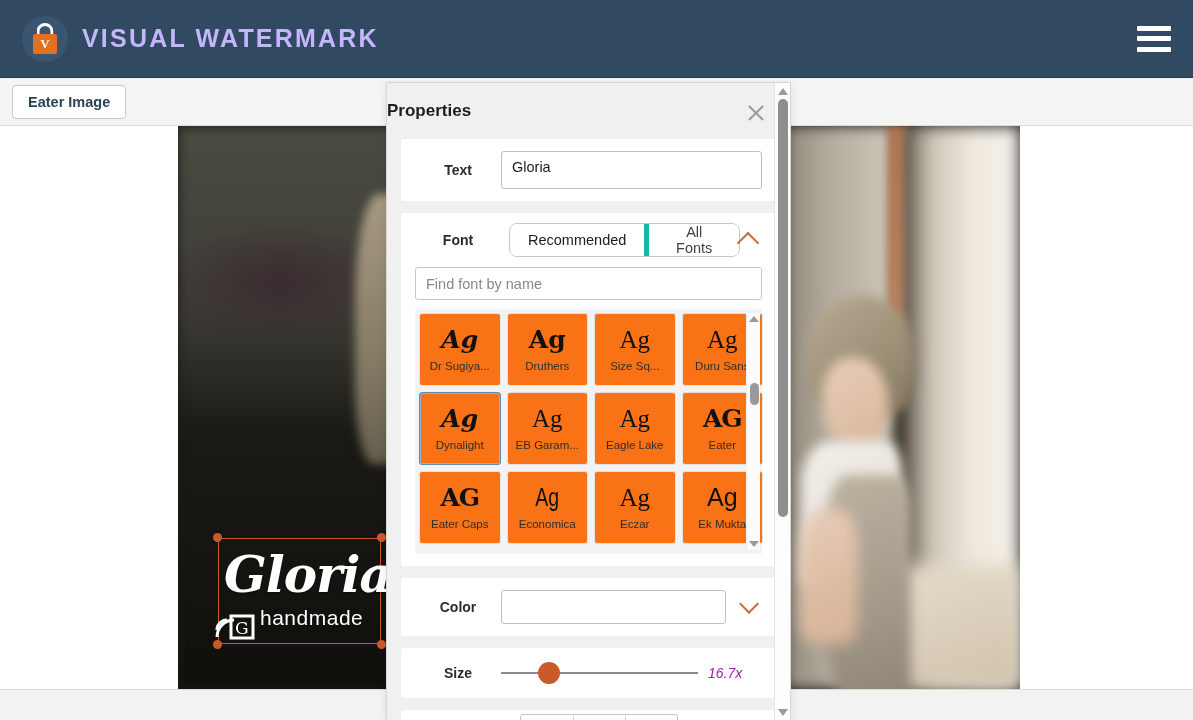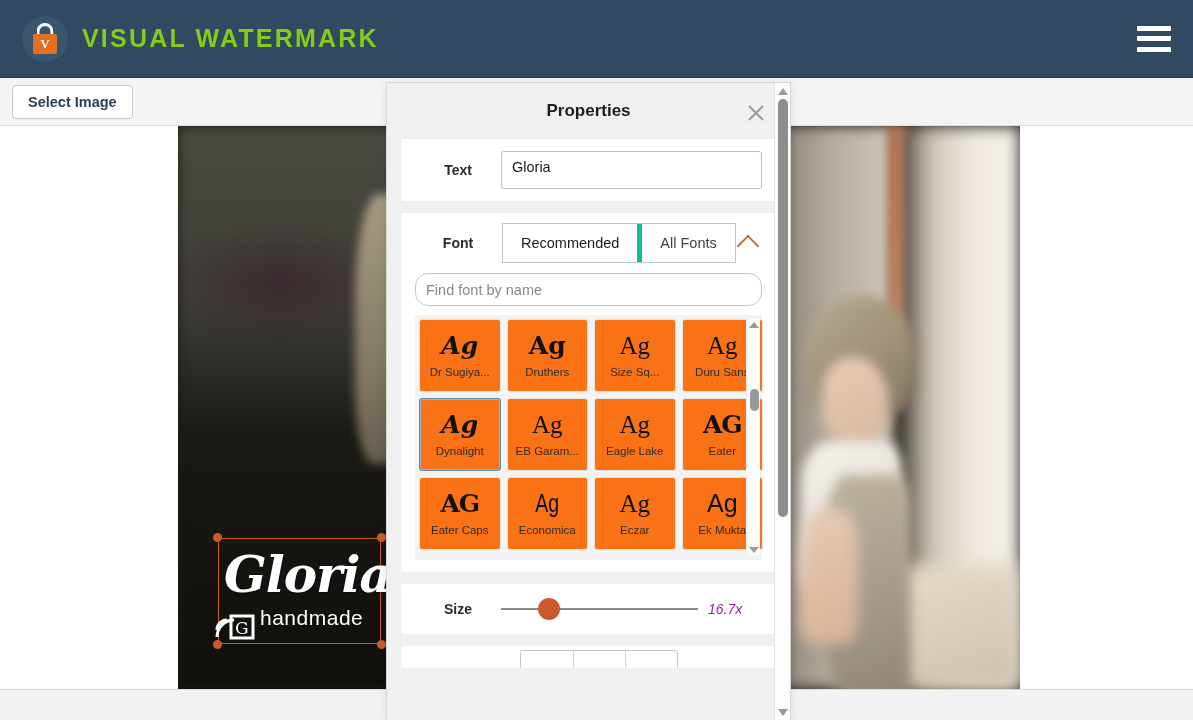--- a/index.html
+++ b/index.html
@@ -45,21 +45,21 @@
     top: 18px; left: 50%; transform: translateX(-50%);
     width: 24px; height: 20px;
     background: #e2701f;
     border-radius: 2px;
     color: #fff;
     font-size: 13px; font-weight: bold;
     line-height: 20px; text-align: center;
     font-family: "Liberation Serif", serif;
   }
   .brand-title {
-    color: #84cc16;
+    color: #c4b5fd;
     font-size: 25px;
     font-weight: bold;
     letter-spacing: 2.2px;
   }
   .hamburger {
     margin-left: auto;
     width: 34px; height: 26px;
     display: flex; flex-direction: column; justify-content: space-between;
     cursor: pointer;
   }
@@ -242,21 +242,21 @@
     width: 405px; height: 638px;
     background: #f0f0f0;
     border: 1px solid #d7d7d7;
     border-bottom: none;
     box-shadow: 0 2px 8px rgba(0,0,0,.10);
     overflow: hidden;
   }
   .panel-head {
     position: relative;
     height: 56px;
-    display: flex; align-items: center; justify-content: center;
+    display: flex; align-items: center; justify-content: flex-start;
   }
   .panel-title {
     font-size: 17px; font-weight: bold; color: #1d1d1d;
   }
   .panel-close {
     position: absolute; right: 24px; top: 20px;
     width: 20px; height: 20px;
     cursor: pointer;
   }
   .panel-close::before, .panel-close::after {
@@ -301,24 +301,24 @@
   .font-card {
     background: #ffffff;
     border-radius: 3px;
     margin-bottom: 12px;
     padding: 10px 14px 12px;
   }
   .font-head { display: flex; align-items: center; }
   .seg {
     display: flex;
     border: 1px solid #c6c6c6;
-    border-radius: 0;
-    overflow: hidden;
-    height: 40px;
-    margin-left: 1px;
+    border-radius: 8px;
+    overflow: hidden;
+    height: 34px;
+    margin-left: 8px;
   }
   .seg-btn {
     padding: 0 18px;
     display: flex; align-items: center;
     font-size: 14.5px;
     background: #ffffff;
     cursor: pointer;
     border: none;
     font-family: "Liberation Sans", sans-serif;
   }
@@ -330,21 +330,21 @@
     border-left: 2px solid #c2703f;
     border-top: 2px solid #c2703f;
     transform: rotate(45deg);
     margin-right: 6px; margin-top: 6px;
     cursor: pointer;
   }
   .font-search {
     margin-top: 10px;
     height: 33px;
     border: 1px solid #c6c6c6;
-    border-radius: 13px;
+    border-radius: 3px;
     padding: 0 10px;
     display: flex; align-items: center;
     font-size: 14.5px;
     color: #888888;
     background: #fff;
   }
   .font-grid-wrap {
     margin-top: 9px;
     position: relative;
     height: 245px;
@@ -516,21 +516,21 @@
       <div class="brand-title">VISUAL WATERMARK</div>
     </div>
     <div class="hamburger">
       <span></span>
       <span></span>
       <span></span>
     </div>
   </div>
 
   <div class="toolbar">
-    <button class="btn-select">Select Image</button>
+    <button class="btn-select">Eater Image</button>
   </div>
 
   <div class="canvas">
     <div class="photo">
       <div class="bg-dark"></div>
       <div class="bg-mid"></div>
       <div class="left-knit"></div>
       <div class="curtain"></div>
       <div class="copper-bar"></div>
       <div class="wall-light"></div>
@@ -643,20 +643,25 @@
               </div>
             </div>
           <div class="grid-scroll">
             <div class="gs-arrow up"></div>
             <div class="gs-thumb"></div>
             <div class="gs-arrow down"></div>
           </div>
         </div>
       </div>
 
+      <div class="card">
+        <div class="card-label">Color</div>
+        <div class="color-box" style="background: rgb(255, 255, 255);"></div>
+        <div class="chev-down"></div>
+      </div>
 
       <div class="card">
         <div class="card-label">Size</div>
         <div class="slider-wrap">
           <div class="slider-track"></div>
           <div class="slider-thumb" style="left: 19%;"></div>
         </div>
         <div class="size-value">16.7x</div>
       </div>
 

